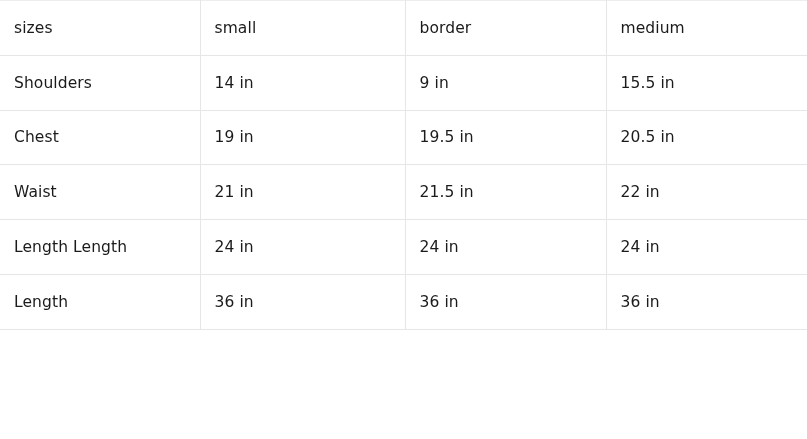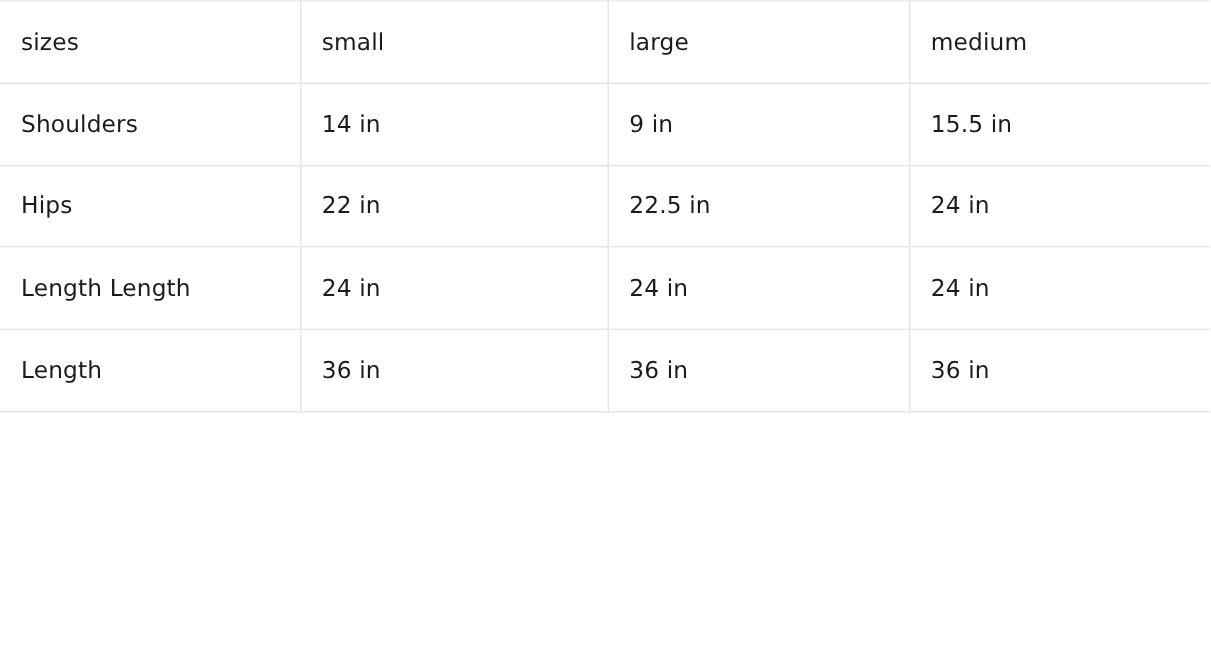--- a/index.html
+++ b/index.html
@@ -73,37 +73,43 @@
     <col class="c-label">
     <col class="c-small">
     <col class="c-medium">
     <col class="c-large">
   </colgroup>
 
   <thead>
     <tr>
       <th>sizes</th>
       <th>small</th>
-      <th>large</th>
+      <th>border</th>
       <th>medium</th>
     </tr>
   </thead>
 
   <tbody>
     <tr>
       <td>Shoulders</td>
       <td>14 in</td>
       <td>9 in</td>
       <td>15.5 in</td>
     </tr>
     <tr>
-      <td>Hips</td>
+      <td>Chest</td>
+      <td>19 in</td>
+      <td>19.5 in</td>
+      <td>20.5 in</td>
+    </tr>
+    <tr>
+      <td>Waist</td>
+      <td>21 in</td>
+      <td>21.5 in</td>
       <td>22 in</td>
-      <td>22.5 in</td>
-      <td>24 in</td>
     </tr>
     <tr>
       <td>Length Length</td>
       <td>24 in</td>
       <td>24 in</td>
       <td>24 in</td>
     </tr>
     <tr>
       <td>Length</td>
       <td>36 in</td>

